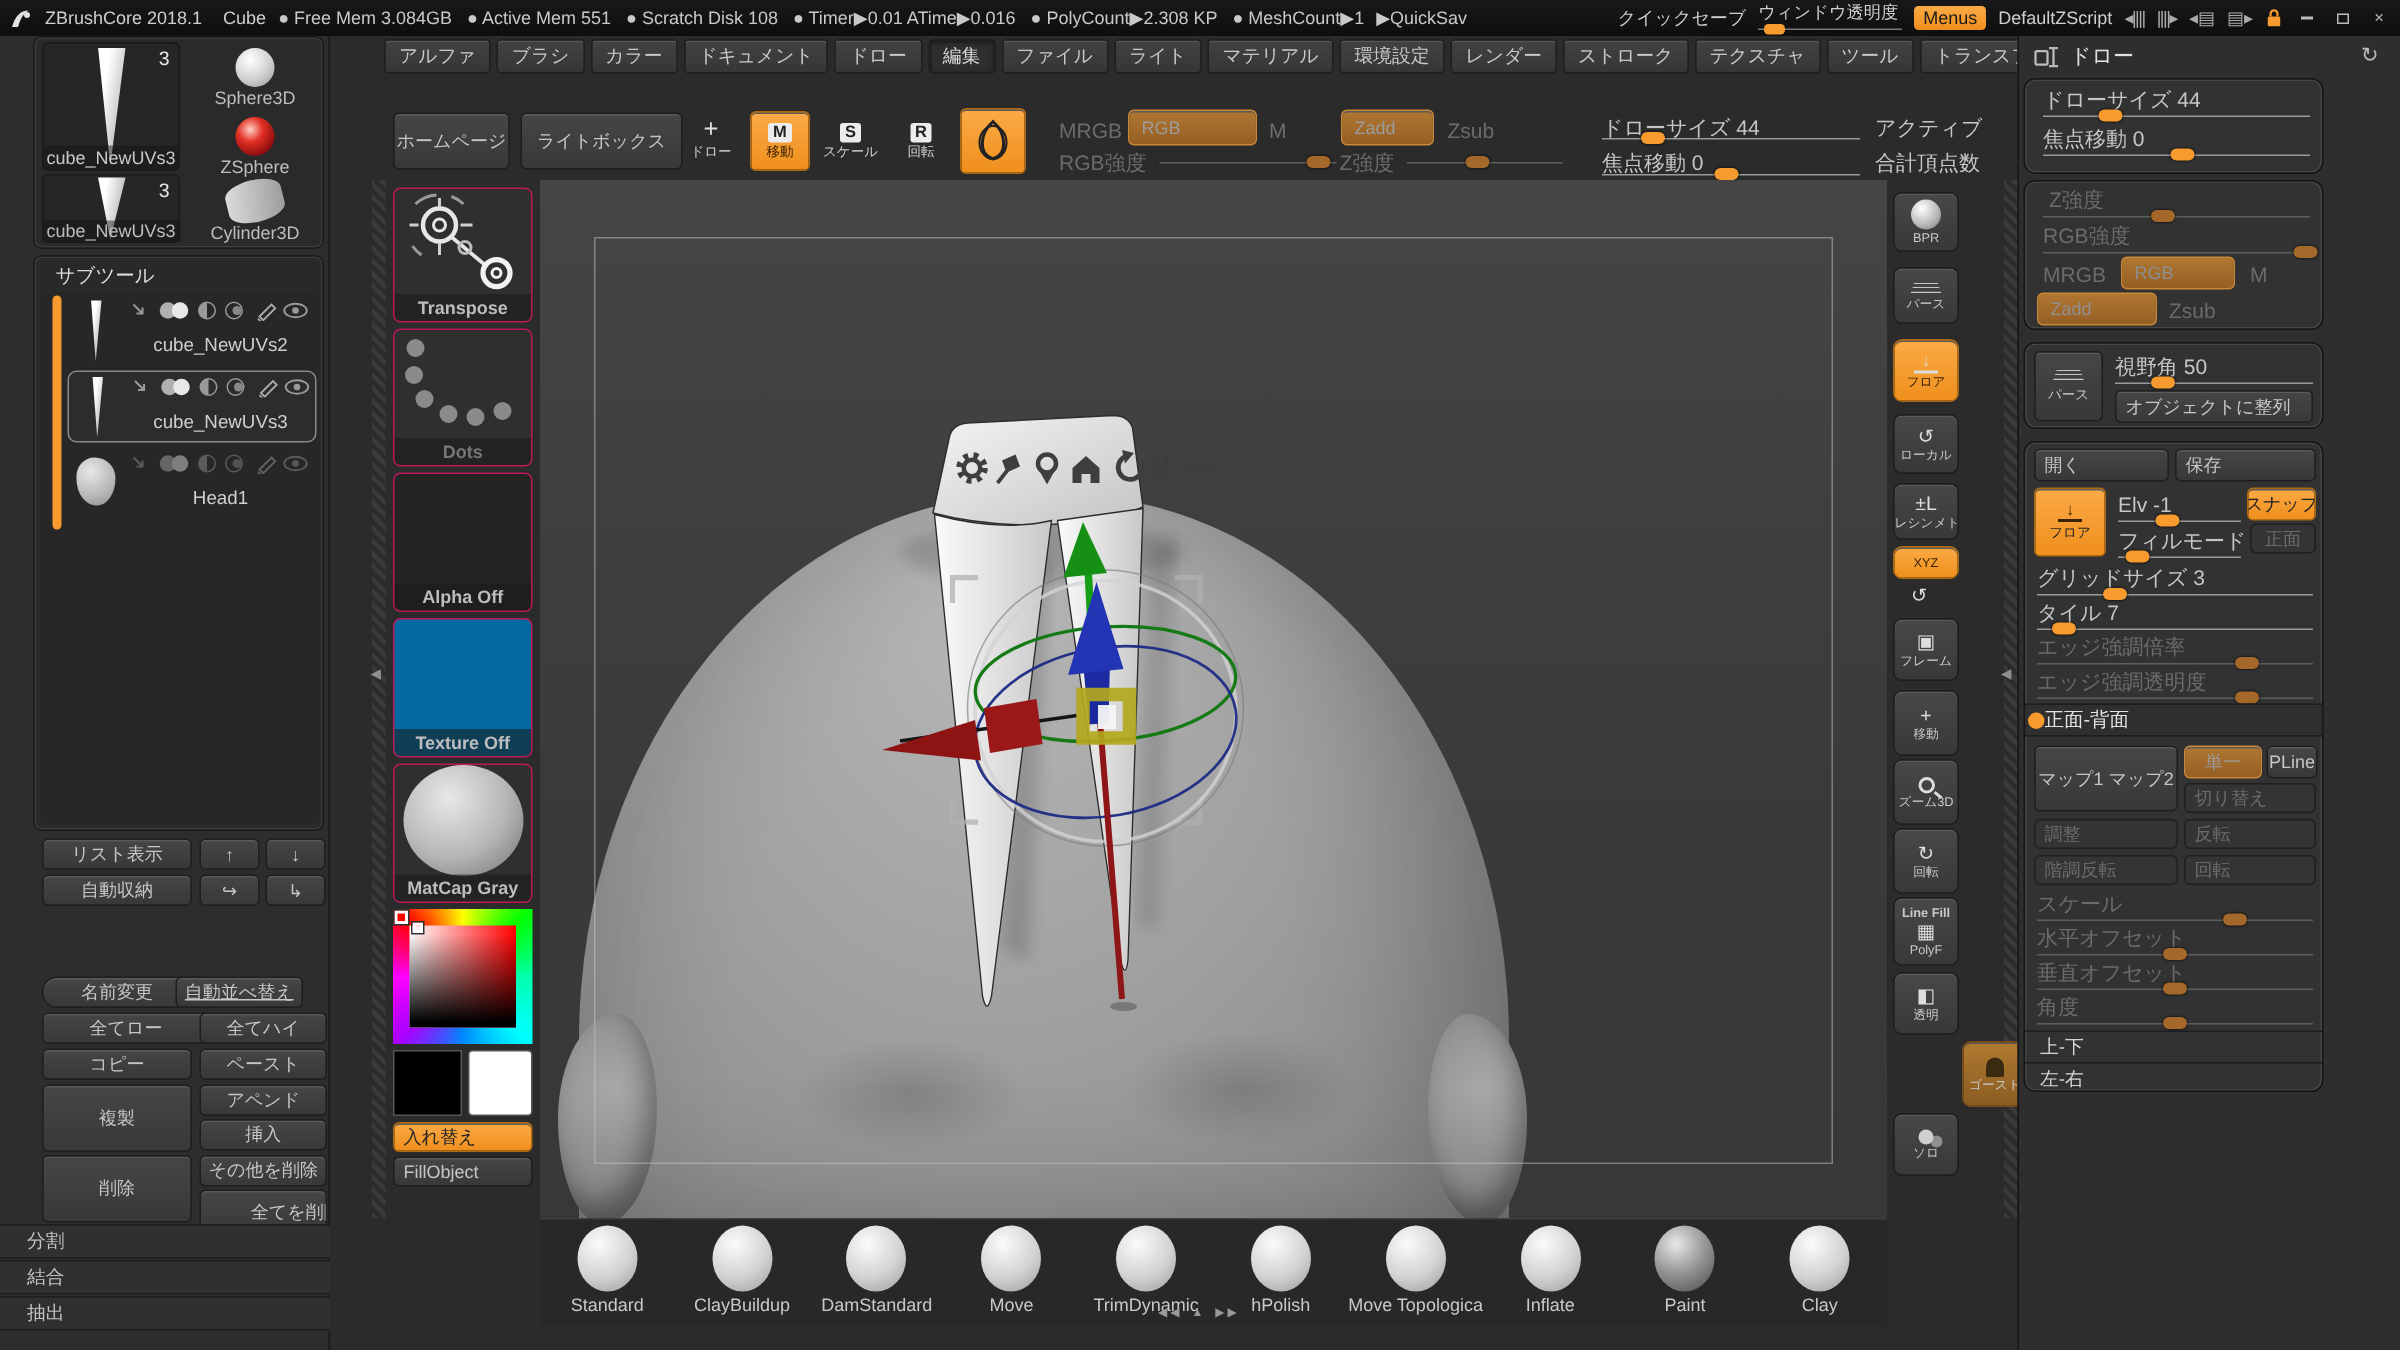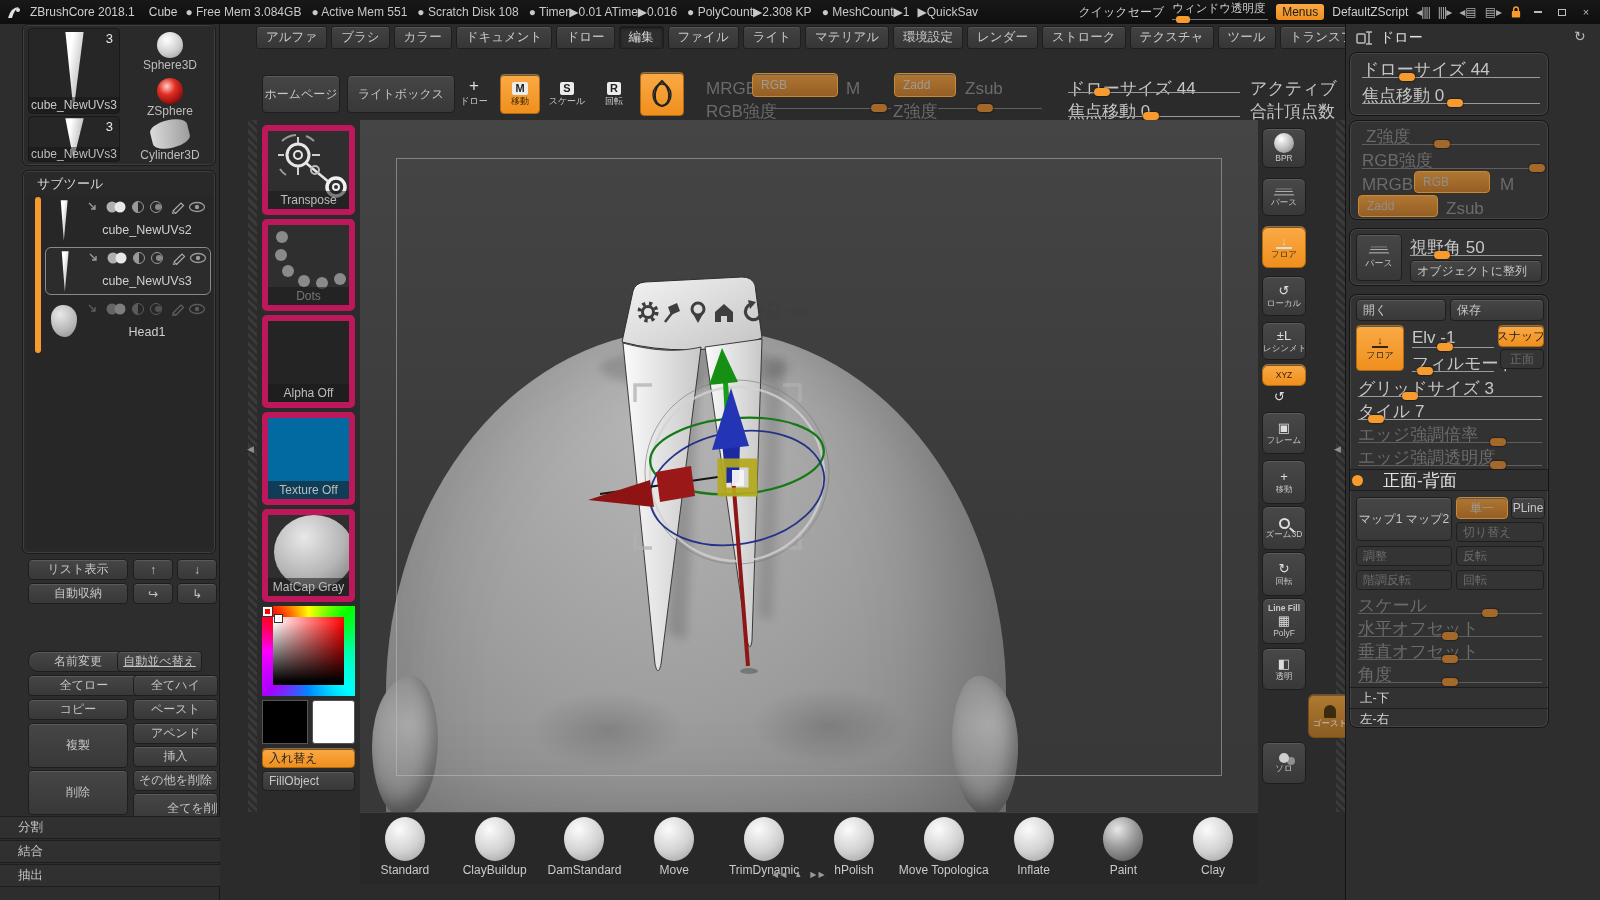--- a/index.html
+++ b/index.html
@@ -6,21 +6,21 @@
   *{box-sizing:border-box;font-family:"Liberation Sans","DejaVu Sans",sans-serif;}
   #stage{position:relative;width:1600px;height:900px;background:#2b2b2b;overflow:hidden;color:#c8c8c8;}
   .abs{position:absolute;}
   
   .btn{position:absolute;display:flex;align-items:center;justify-content:center;
        background:linear-gradient(#464646,#383838);border:1px solid #1e1e1e;border-radius:4px;
        box-shadow:inset 0 1px 0 #5a5a5a;color:#c6c6c6;font-size:12px;white-space:nowrap;overflow:hidden;}
   .btn.dis{color:#6b6b6b;background:#343434;box-shadow:none;}
   .btn.brown{background:linear-gradient(#b07732,#955e24);border:1px solid #c98836;color:#a9a9a9;}
   .btn.orange{background:linear-gradient(#fbaa46,#ef8f1d);border:1px solid #b06a10;color:#222;}
-  .lbl{position:absolute;font-size:17px;color:#c6c6c6;white-space:nowrap;}
+  .lbl{position:absolute;font-size:14px;color:#c6c6c6;white-space:nowrap;}
   .lbl.dim{color:#6b6b6b;}
   .sl{position:absolute;height:12px;}
   .sl .track{position:absolute;left:0;right:0;top:6px;height:1px;background:#9a9a9a;}
   .sl .knob{position:absolute;top:2px;width:16px;height:8px;margin-left:-8px;border-radius:4px;background:#f79b2e;box-shadow:0 0 2px #000;}
   .sl.dis .track{background:#5e5e5e;}
   .sl.dis .knob{background:#a3682a;}
   .group{position:absolute;background:#323232;border:1px solid #151515;box-shadow:inset 0 0 0 1px #454545;border-radius:8px;}
   .secrow{position:absolute;background:#303030;border-top:1px solid #1d1d1d;border-bottom:1px solid #1d1d1d;
           color:#c3c3c3;font-size:12.5px;display:flex;align-items:center;padding-left:18px;}
   
@@ -55,21 +55,21 @@
   .ball-sphere{background:radial-gradient(circle at 38% 30%,#ffffff,#cfcfcf 55%,#949494);}
   .ball-zsphere{background:radial-gradient(circle at 38% 32%,#ffd0c8 0%,#e23024 35%,#8c0d0d 75%,#4c0404 100%);}
   .cyl{background:linear-gradient(100deg,#dedede,#9a9a9a);border-radius:50%/30%;transform:rotate(-14deg);}
   .headmini{background:radial-gradient(circle at 35% 30%,#e8e8e8,#b5b5b5 60%,#8a8a8a);
       border-radius:46% 54% 48% 52%/40% 44% 58% 56%;}
   .st-row{position:absolute;border-radius:6px;}
   .st-row.sel{border:1px solid #8a8a8a;background:#2c2c2c;}
   .st-name{position:absolute;left:40px;right:2px;top:26px;text-align:center;font-size:12.5px;color:#cfcfcf;white-space:nowrap;}
   .accent-bar{position:absolute;width:6px;background:#f79b2e;border-radius:3px;}
   
-  .shelf-item{position:absolute;background:#2f2f2f;border:6px solid #be185d;border-radius:5px;overflow:hidden;}
+  .shelf-item{position:absolute;background:#2f2f2f;border:1px solid #be185d;border-radius:5px;overflow:hidden;font-weight:bold;}
   .shelf-label{position:absolute;left:0;right:0;bottom:0;height:18px;background:rgba(25,25,25,.55);
       color:#bdbdbd;font-size:12px;text-align:center;line-height:18px;}
   .shelf-label.dimtxt{color:#777;}
   .picker-ring{position:absolute;background:conic-gradient(from 0deg,#ff0 0deg,#0f0 45deg,#0fa 90deg,#0ff 135deg,#08f 180deg,#a0f 225deg,#f0f 270deg,#f00 315deg,#ff0 360deg);}
   .picker-sq{position:absolute;left:11px;top:11px;right:11px;bottom:11px;
       background:linear-gradient(to bottom,rgba(0,0,0,0) 8%,#000 95%),linear-gradient(to right,#fff,#f00);}
   
   #canvas{background:linear-gradient(180deg,#454545,#3a3a3a 60%,#383838);overflow:hidden;}
   .doc-frame{position:absolute;left:36px;top:38px;right:36px;bottom:36px;border:1px solid rgba(195,195,195,.5);z-index:2;}
   .head-dome{position:absolute;left:26px;top:210px;width:620px;height:520px;z-index:1;
@@ -672,21 +672,21 @@
           <div class="track"></div>
           <div class="knob" style="left:76%;"></div>
         </div>
       <div class="lbl dim" style="left:8px;top:151px;">エッジ強調透明度</div>
       <div class="sl dis" style="left:8px;top:164px;width:184px;">
           <div class="track"></div>
           <div class="knob" style="left:76%;"></div>
         </div>
       <div class="abs" style="left:0;top:174px;width:198px;height:22px;border-top:1px solid #1d1d1d;border-bottom:1px solid #1d1d1d;background:#2f2f2f;display:flex;align-items:center;">
         <span style="width:11px;height:11px;border-radius:50%;background:#f79b2e;margin-left:2px;"></span>
-        <span style="margin-left:20px;font-size:17px;color:#e2e2e2;">正面-背面</span>
+        <span style="margin-left:0;font-size:13px;color:#e2e2e2;">正面-背面</span>
       </div>
       <div class="btn" style="left:6px;top:202px;width:96px;height:44px;white-space:normal;text-align:center;line-height:15px;">マップ1 マップ2</div>
       <div class="btn brown" style="left:106px;top:202px;width:52px;height:22px;color:#9c9c9c;">単一</div>
       <div class="btn" style="left:161px;top:202px;width:34px;height:22px;">PLine</div>
       <div class="btn dis" style="left:106px;top:227px;width:88px;height:20px;justify-content:flex-start;padding-left:6px;">切り替え</div>
       <div class="btn dis" style="left:6px;top:251px;width:96px;height:20px;justify-content:flex-start;padding-left:6px;">調整</div>
       <div class="btn dis" style="left:106px;top:251px;width:88px;height:20px;justify-content:flex-start;padding-left:6px;">反転</div>
       <div class="btn dis" style="left:6px;top:275px;width:96px;height:20px;justify-content:flex-start;padding-left:6px;">階調反転</div>
       <div class="btn dis" style="left:106px;top:275px;width:88px;height:20px;justify-content:flex-start;padding-left:6px;">回転</div>
       <div class="lbl dim" style="left:8px;top:299px;">スケール</div>

